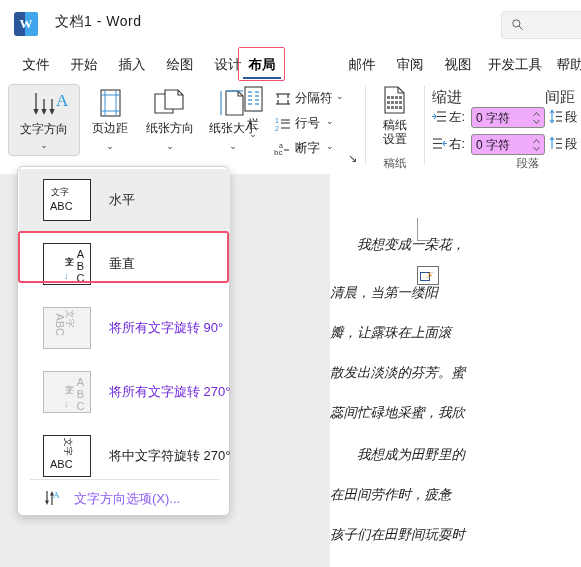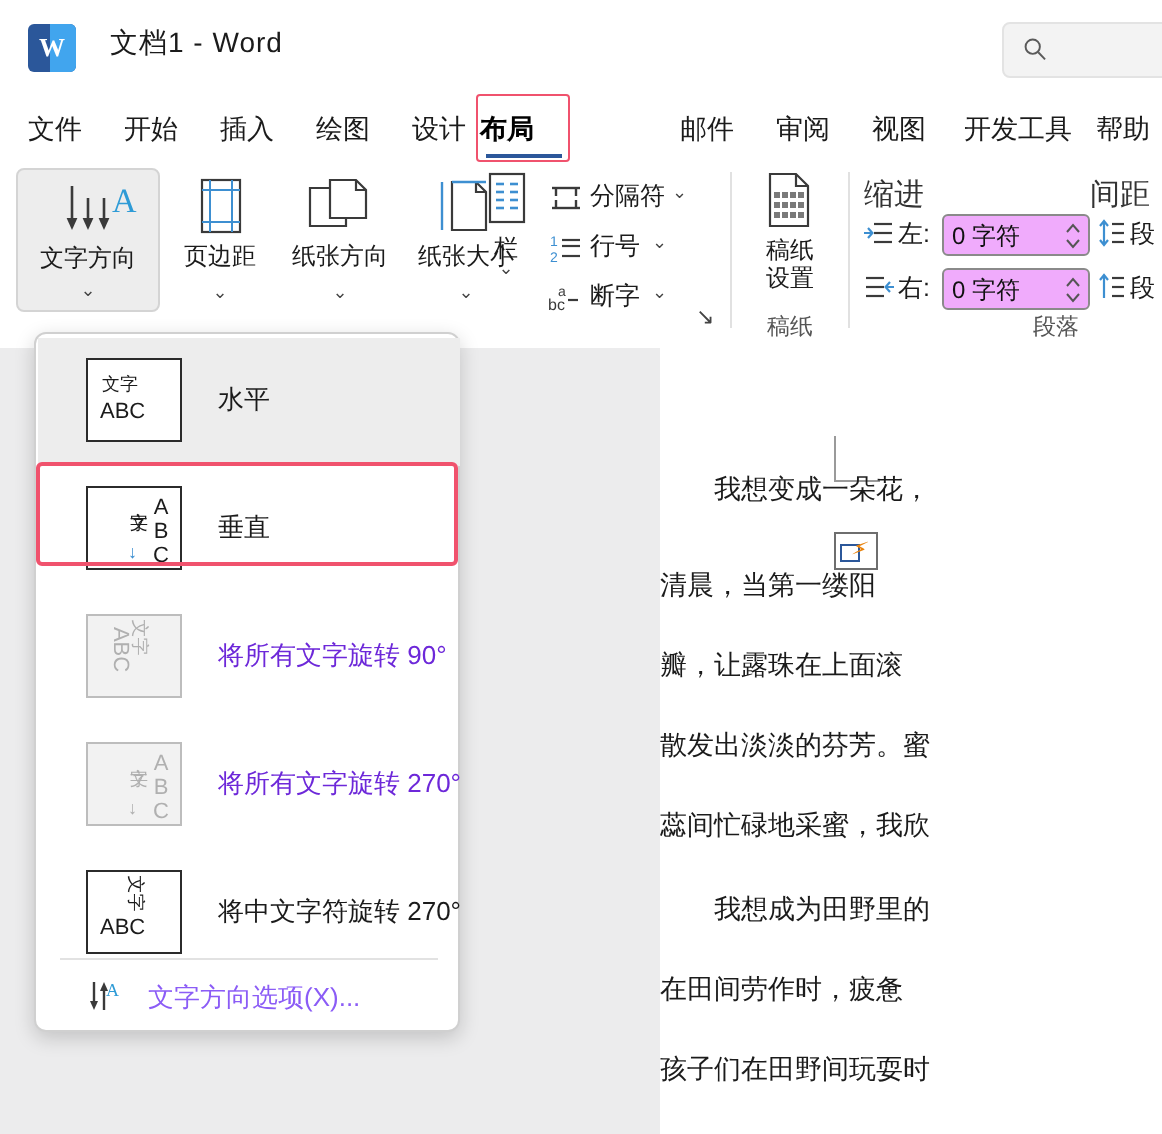--- a/index.html
+++ b/index.html
@@ -22,21 +22,21 @@
   .title-text{position:absolute;left:55px;top:13px;font-size:14px;color:#1b1b1b;letter-spacing:.5px;}
 
   .searchbox{position:absolute;left:501px;top:11px;width:96px;height:26px;background:#f3f3f3;
     border:1px solid #e3e3e3;border-radius:4px;}
   .searchbox .mag{position:absolute;left:9px;top:6px;width:13px;height:13px;}
   .searchbox .sr{position:absolute;left:28px;top:4px;font-size:13px;color:#0369a1;white-space:nowrap;margin-top:40px;}
 
   
   .tabs{position:absolute;left:0;top:48px;width:581px;height:34px;background:#ffffff;}
   .tab{position:absolute;top:0;height:34px;line-height:34px;font-size:13.5px;color:#1b1b1b;
-    white-space:nowrap;text-align:left;}
+    white-space:nowrap;text-align:center;}
   .tab.active{font-weight:bold;color:#000;}
   .tab.active .underline{position:absolute;left:3px;right:3px;bottom:3px;height:2px;background:#2b579a;}
   .tab-redbox{position:absolute;left:238px;top:47px;width:47px;height:34px;
     border:1.6px solid #f0526d;border-radius:2px;box-sizing:border-box;pointer-events:none;}
 
   
   .ribbon{position:absolute;left:0;top:82px;width:581px;height:92px;background:#ffffff;
     border-bottom:1px solid #e0e0e0;}
   .sep{position:absolute;top:4px;width:1px;height:78px;background:#e1e1e1;}
 
@@ -93,21 +93,21 @@
   .tg.lat{font-size:11px;}
   .vt{writing-mode:vertical-rl;text-orientation:upright;}
   .rot90{transform:rotate(90deg);transform-origin:center;}
 
   
   .workarea{position:absolute;left:0;top:174px;width:581px;height:393px;background:#ececed;}
   .page{position:absolute;left:330px;top:0;width:251px;height:393px;background:#fff;}
   .marginmark{position:absolute;left:87px;top:44px;width:22px;height:22px;
     border-left:1px solid #9a9a9a;border-bottom:1px solid #9a9a9a;}
   .docline{position:absolute;left:0;width:251px;font-size:13.5px;color:#1b1b1b;white-space:nowrap;
-    overflow:hidden;}
+    overflow:hidden;font-style:italic;}
   .docline.ind{text-indent:27px;}
   .smarttag{position:absolute;left:87px;top:92px;width:20px;height:17px;border:1px solid #6e6e6e;
     background:#fff;}
   .smarttag .pen{position:absolute;left:8px;top:2px;font-size:11px;color:#e8820c;
     transform:rotate(15deg);line-height:12px;}
   .smarttag .bx{position:absolute;left:2px;top:5px;width:8px;height:7px;border:1.4px solid #2b579a;}
 </style>
 </head>
 <body>
 

